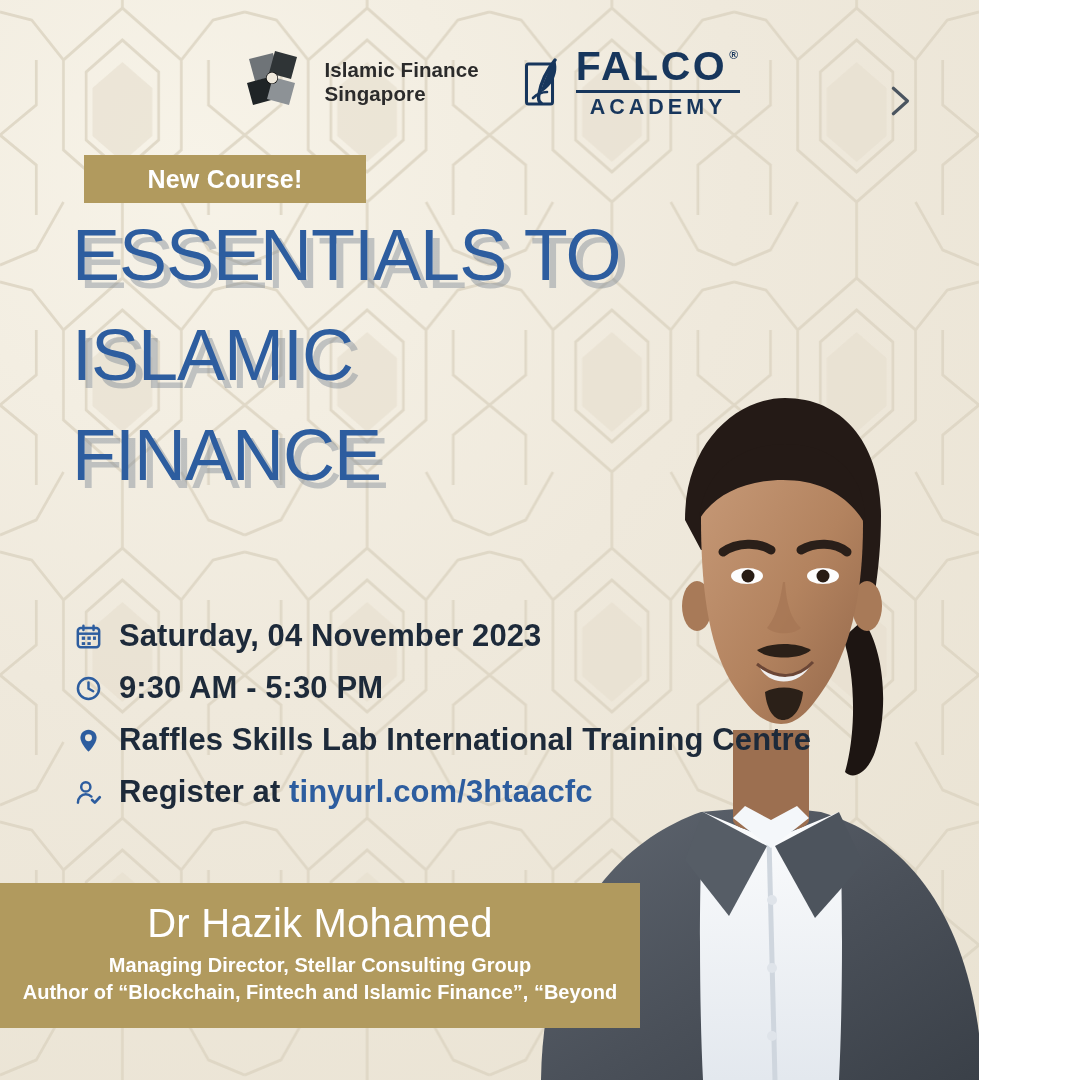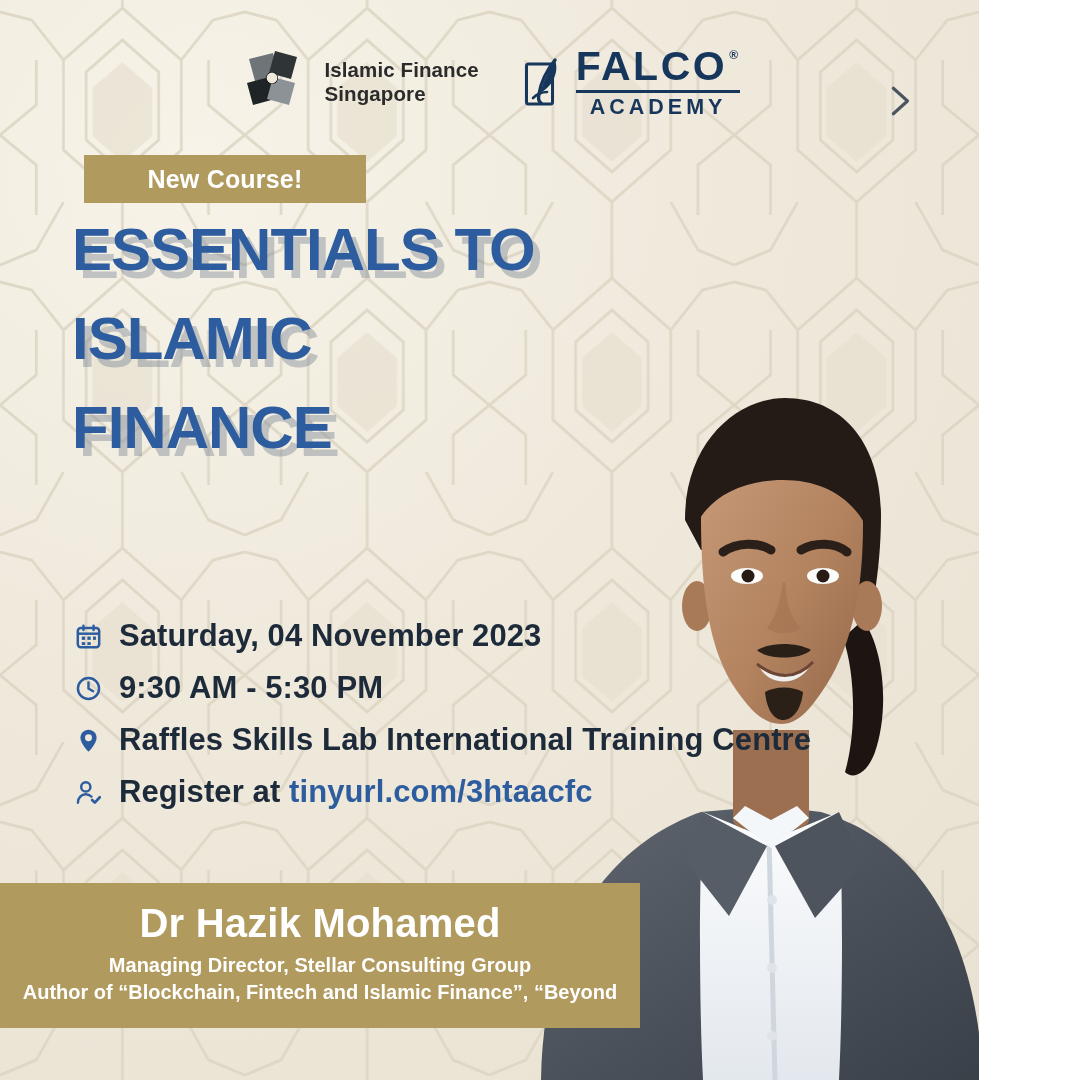--- a/index.html
+++ b/index.html
@@ -77,23 +77,23 @@
     z-index:5;
   }
   .badge span {
     color:#ffffff; font-size:25px; font-weight:700; letter-spacing:.2px;
   }
 
   
   .title {
     position:absolute; left:72px; top:222px;
     z-index:5;
-    font-weight:700;
+    font-weight:400;
     color:#2d5d9f;
-    font-size:60px;
+    font-size:72px;
     line-height:0.92;
     letter-spacing:-1px;
     text-transform:uppercase;
     text-shadow:7px 8px 0 rgba(120,130,145,.42);
   }
   .title .ln { display:block; white-space:nowrap; }
   .title .ln + .ln { margin-top:34px; }
 
   
   .info {
@@ -111,21 +111,21 @@
 
   
   .band {
     position:absolute; left:0; bottom:52px;
     width:640px; padding:18px 0 22px;
     background:#b19a5e;
     z-index:6;
     text-align:center;
   }
   .band-name {
-    color:#ffffff; font-size:40px; font-weight:700; letter-spacing:.2px;
+    color:#ffffff; font-size:40px; font-weight:400; letter-spacing:.2px;
     margin-bottom:6px;
   }
   .band-role {
     color:#ffffff; font-size:20px; font-weight:700; line-height:1.34;
     padding:0 14px;
   }
   .band-role .l { display:block; white-space:nowrap; }
 </style>
 </head>
 <body>

